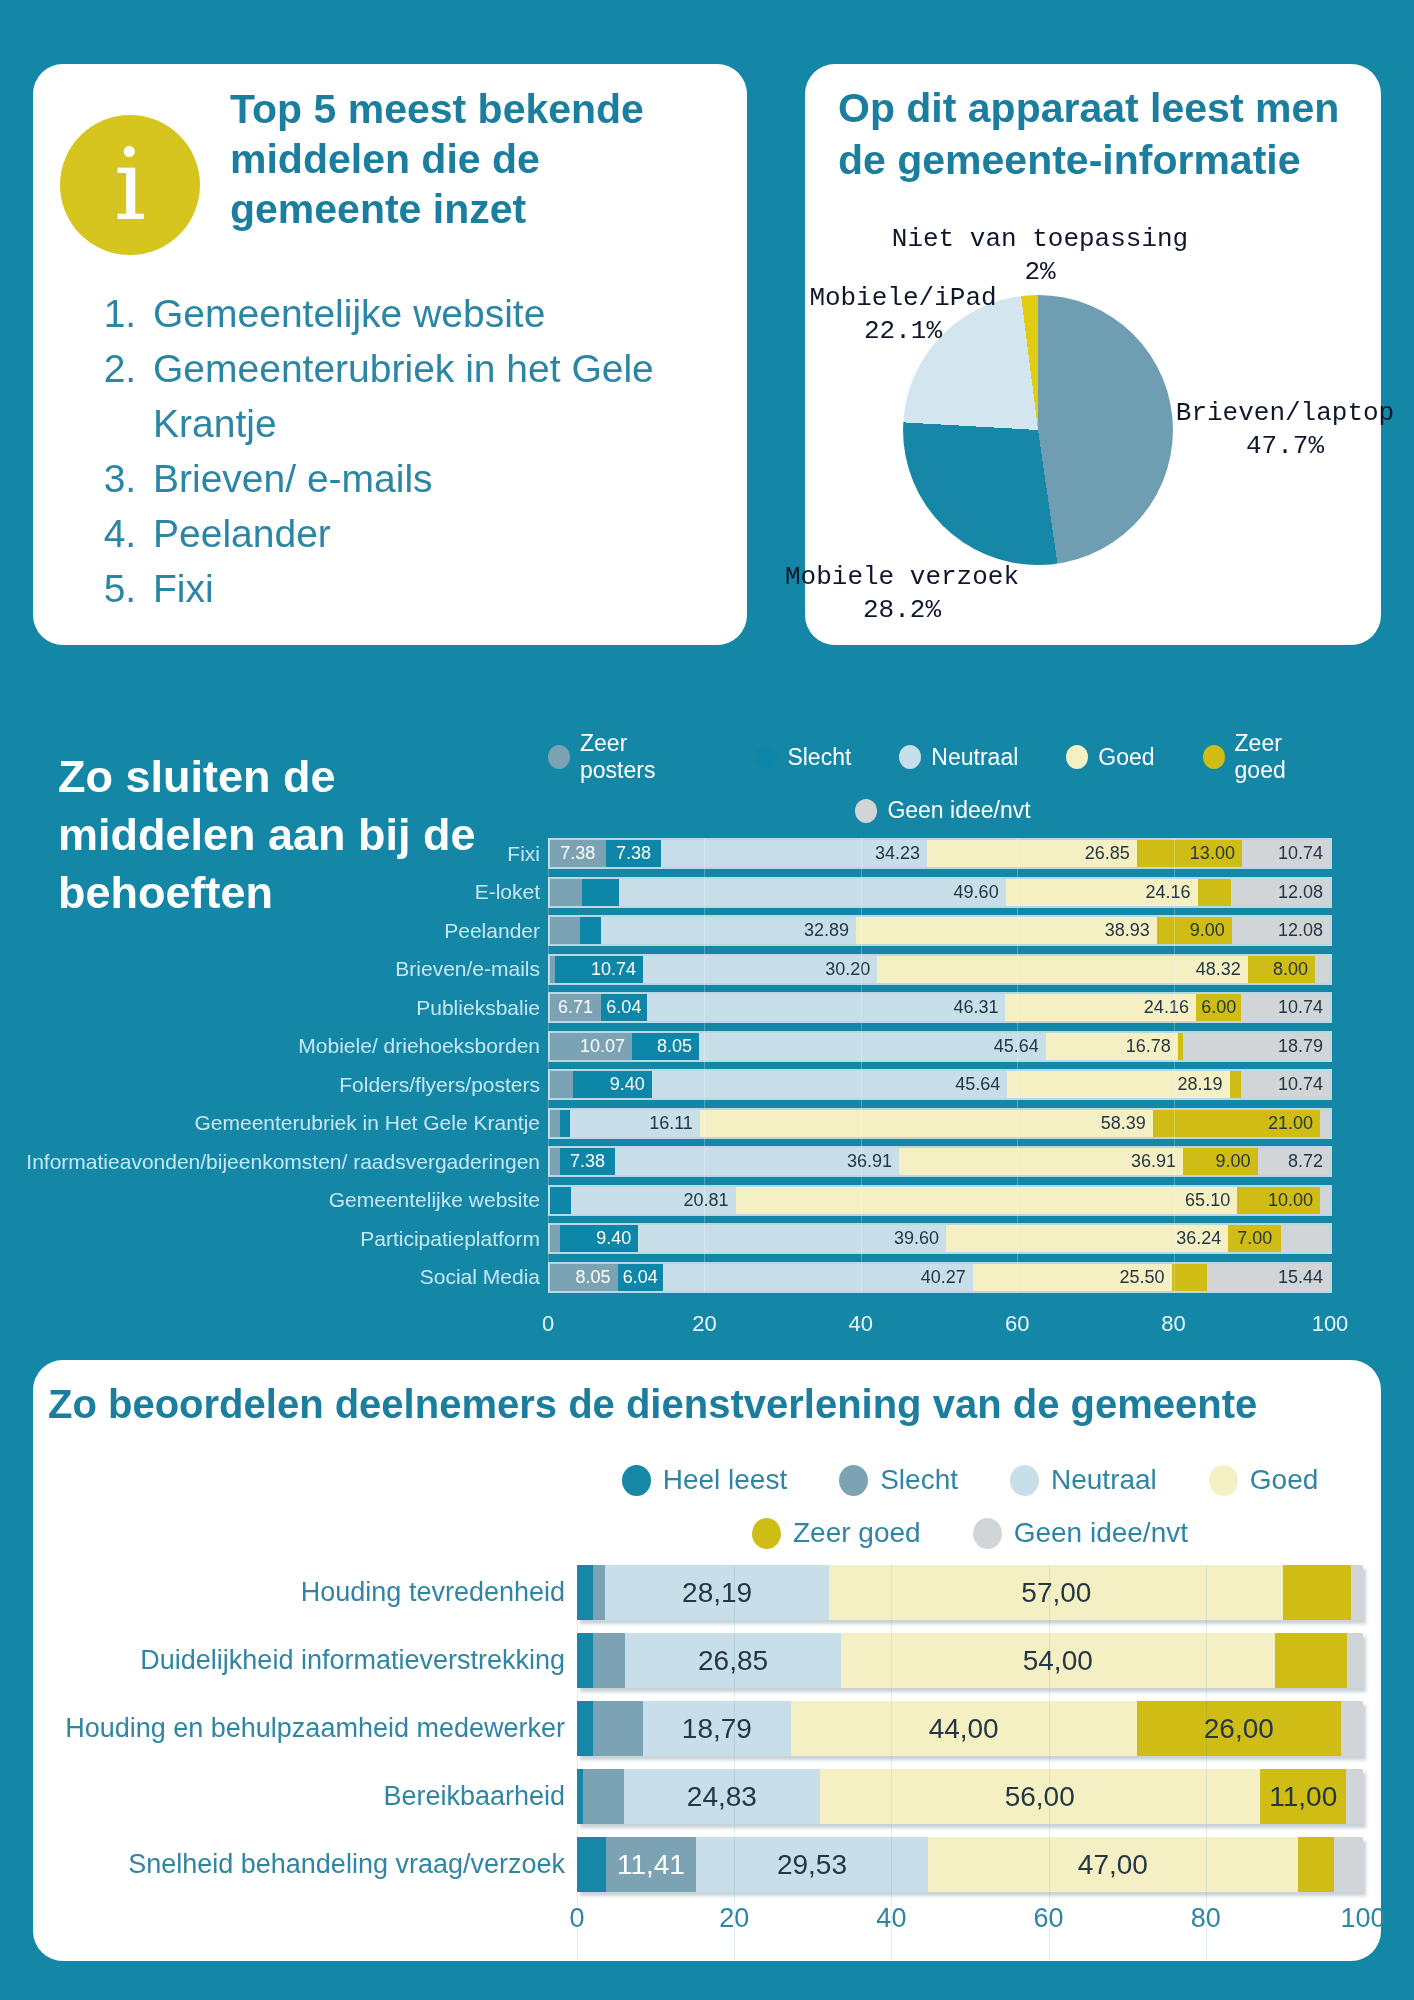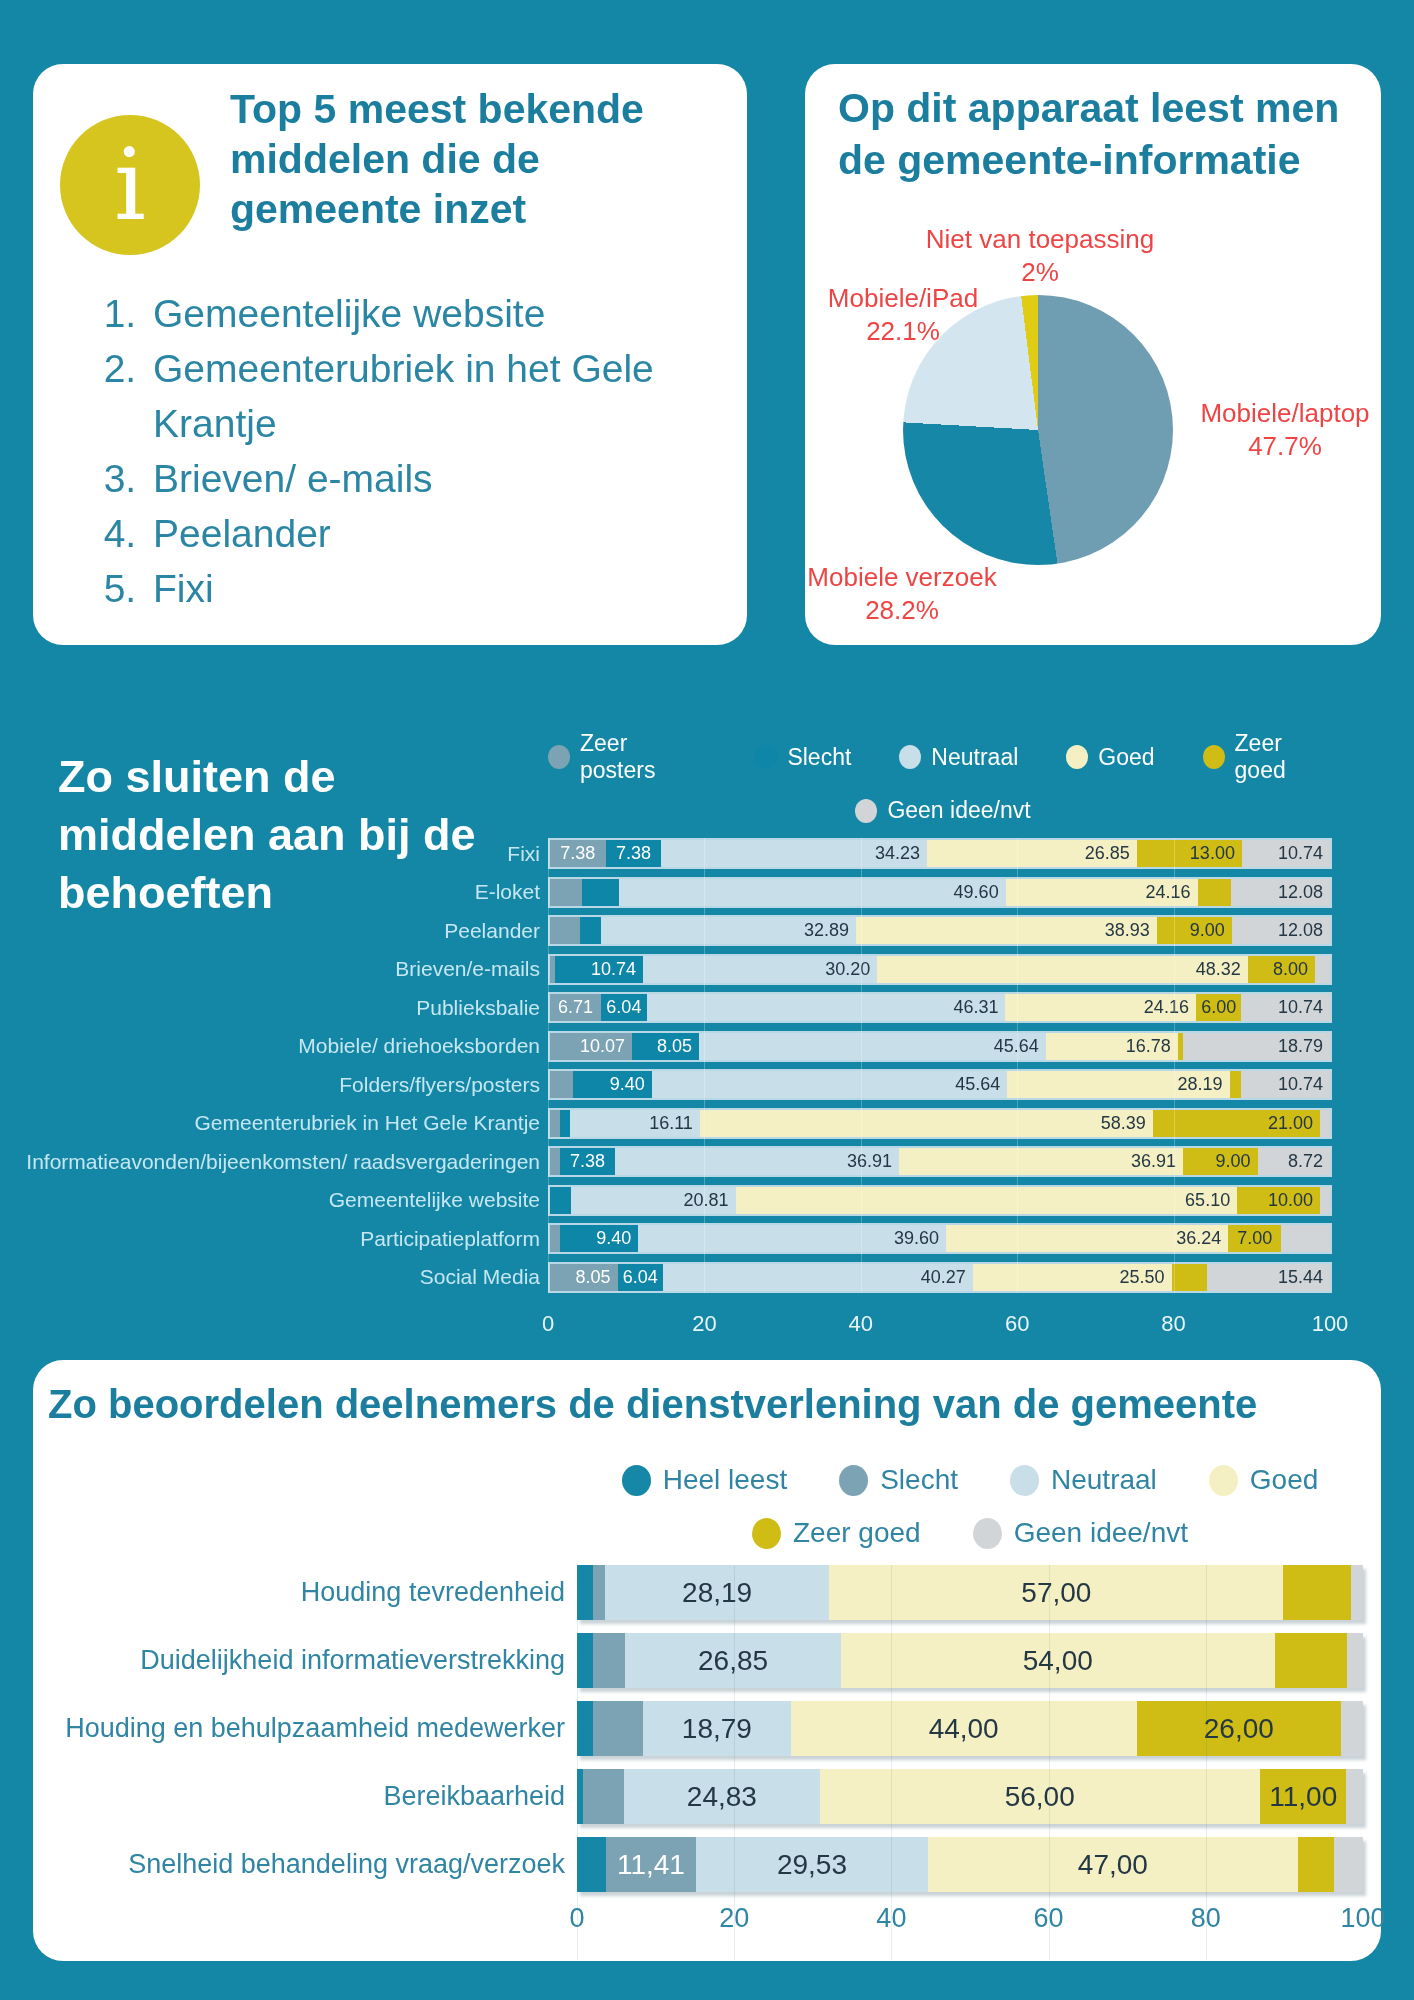--- a/index.html
+++ b/index.html
@@ -18,21 +18,21 @@
     font-size:41px;line-height:50px;color:#1B7E9F;font-weight:bold;}
   #top5-list{position:absolute;left:62px;top:222px;width:600px;margin:0;padding:0 0 0 52px;
     font-size:39px;line-height:55px;color:#2B86A5;}
   #top5-list li{padding-left:6px;}
   
   #card-pie{left:805px;top:64px;width:576px;height:581px;}
   #card-pie h2{position:absolute;left:33px;top:18px;width:520px;margin:0;
     font-size:41px;line-height:52px;color:#1B7E9F;font-weight:bold;}
   #device-pie{position:absolute;left:98px;top:231px;width:270px;height:270px;border-radius:50%;}
   .pie-label{position:absolute;transform:translateX(-50%);text-align:center;
-    font-size:26px;line-height:33px;color:#ef4444;white-space:nowrap;}
+    font-size:26px;line-height:33px;color:#0f172a;white-space:nowrap;font-family:Liberation Mono, monospace;}
   #pie-label-niet{left:235px;top:159px;}
   #pie-label-tablet{left:98px;top:218px;}
   #pie-label-computer{left:480px;top:333px;}
   #pie-label-mobiele{left:97px;top:497px;}
   
   #mid-title{position:absolute;left:58px;top:748px;width:452px;margin:0;
     font-size:45px;line-height:58px;color:#FFFFFF;font-weight:bold;}
   .legend-row{display:flex;justify-content:center;align-items:center;}
   #mid-legend{position:absolute;left:548px;top:730px;width:790px;}
   #mid-legend .legend-row{gap:48px;}
@@ -102,21 +102,21 @@
   <div id="device-pie" style="background: conic-gradient(rgb(111, 157, 178) 0%, rgb(111, 157, 178) 47.7%, rgb(23, 135, 168) 47.7%, rgb(23, 135, 168) 75.9%, rgb(211, 229, 238) 75.9%, rgb(211, 229, 238) 98%, rgb(224, 204, 18) 98%, rgb(224, 204, 18) 100%);"></div>
   <div class="pie-label" id="pie-label-niet">
     <div>Niet van toepassing</div>
     <div>2%</div>
   </div>
   <div class="pie-label" id="pie-label-tablet">
     <div>Mobiele/iPad</div>
     <div>22.1%</div>
   </div>
   <div class="pie-label" id="pie-label-computer">
-    <div>Mobiele/laptop</div>
+    <div>Brieven/laptop</div>
     <div>47.7%</div>
   </div>
   <div class="pie-label" id="pie-label-mobiele">
     <div>Mobiele verzoek</div>
     <div>28.2%</div>
   </div>
 </section>
 
 <h2 id="mid-title">Zo sluiten de middelen aan bij de behoeften</h2>
 <div id="mid-legend">

